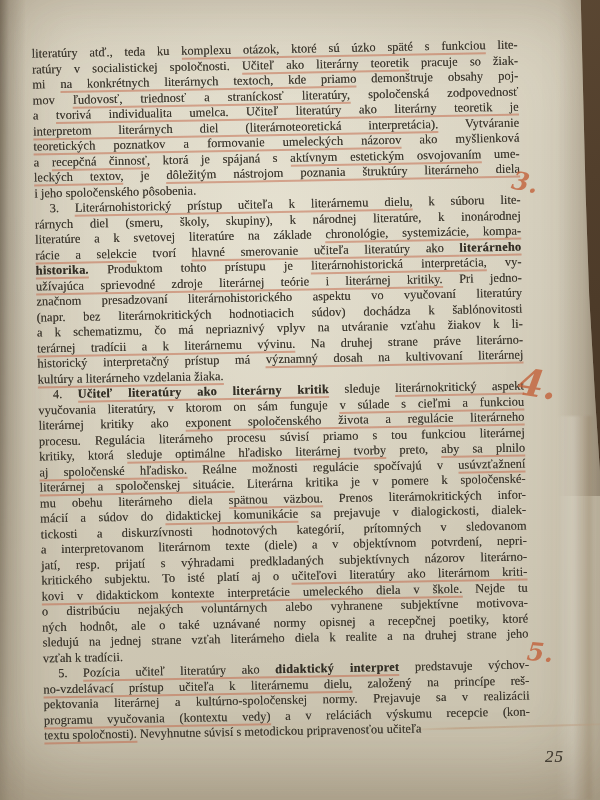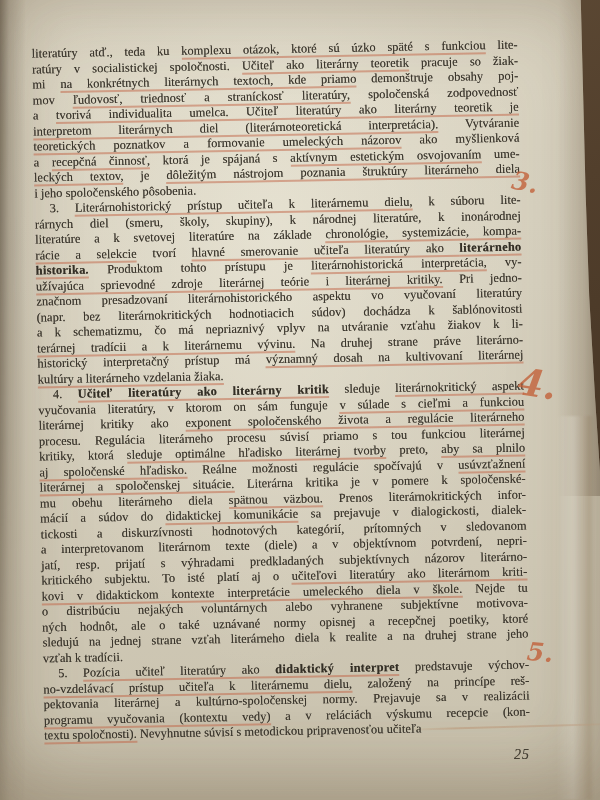--- a/index.html
+++ b/index.html
@@ -55,22 +55,22 @@
   
   .margin-note{
     position:absolute;color:#c25f38;opacity:.78;
     font-family:"DejaVu Serif",serif;font-style:italic;font-weight:bold;
     pointer-events:none;
   }
   .note-3{left:512px;top:168px;font-size:25px;transform:rotate(11deg);}
   .note-4{left:518px;top:362px;font-size:37px;transform:rotate(9deg);}
   .note-5{left:527px;top:638px;font-size:25px;transform:rotate(5deg);}
   .page-number{
-    position:absolute;left:514px;top:747px;
-    font-style:italic;font-size:14px;color:#443e33;letter-spacing:1px;
+    position:absolute;left:545px;top:747px;
+    font-style:italic;font-size:17px;color:#443e33;letter-spacing:1px;
     text-shadow:0 0 .6px rgba(68,62,51,.6);
   }
 </style>
 </head>
 <body>
 
 <div class="photo">
   <div class="paper">
     <div class="right-edge-shade"></div>
     <div class="edge-shine"></div>

